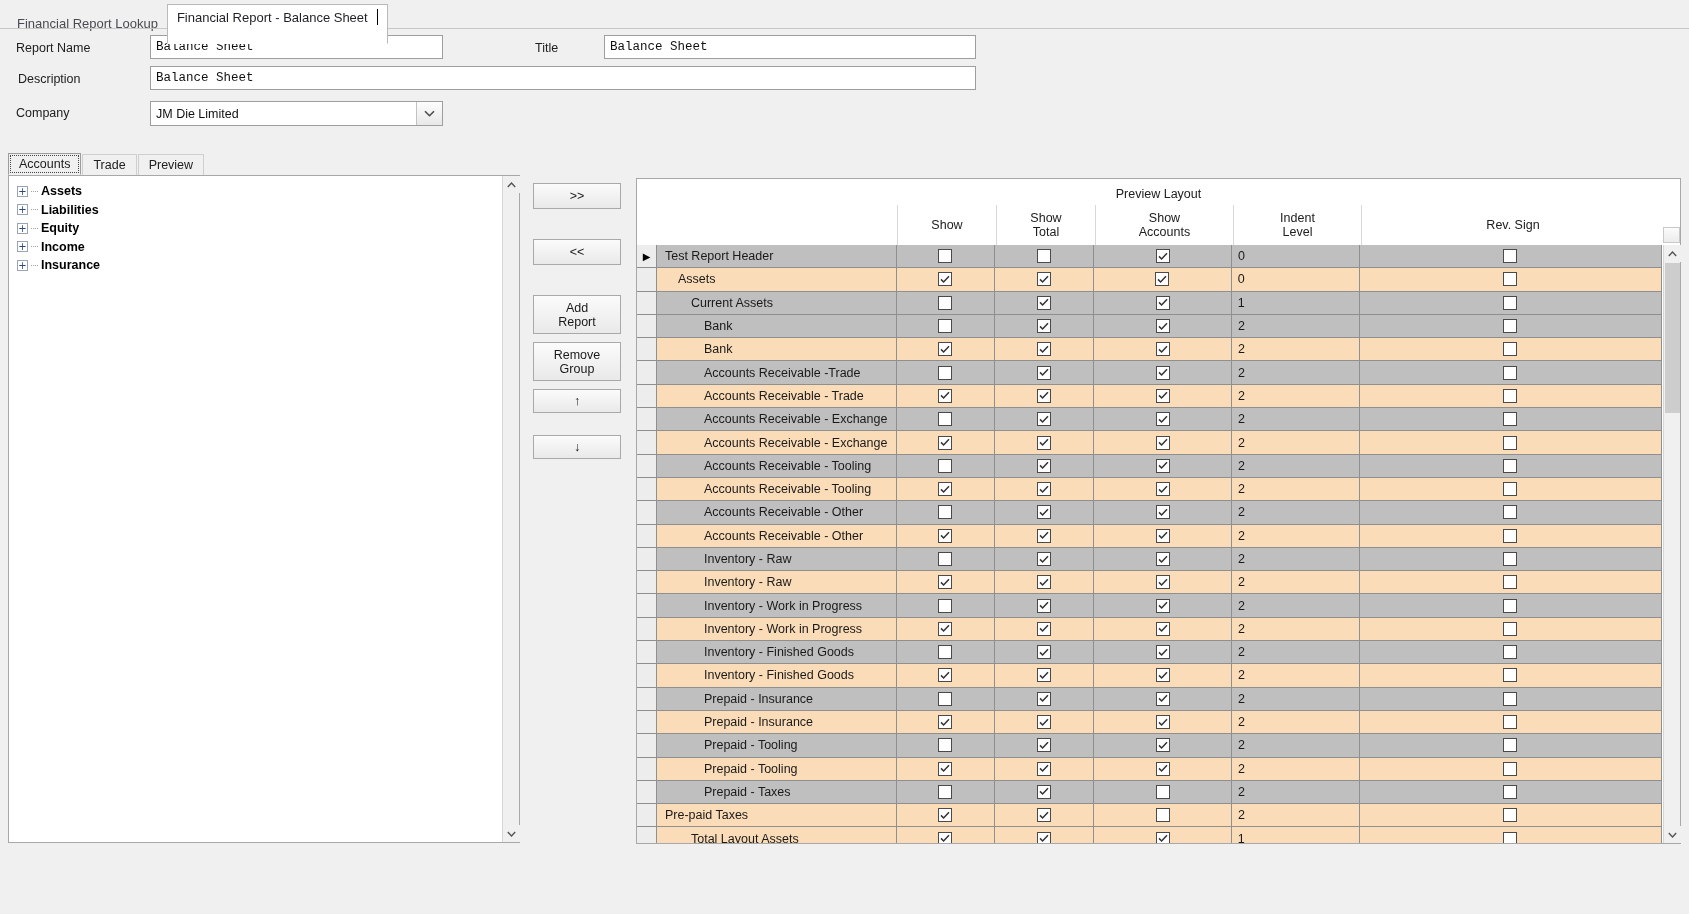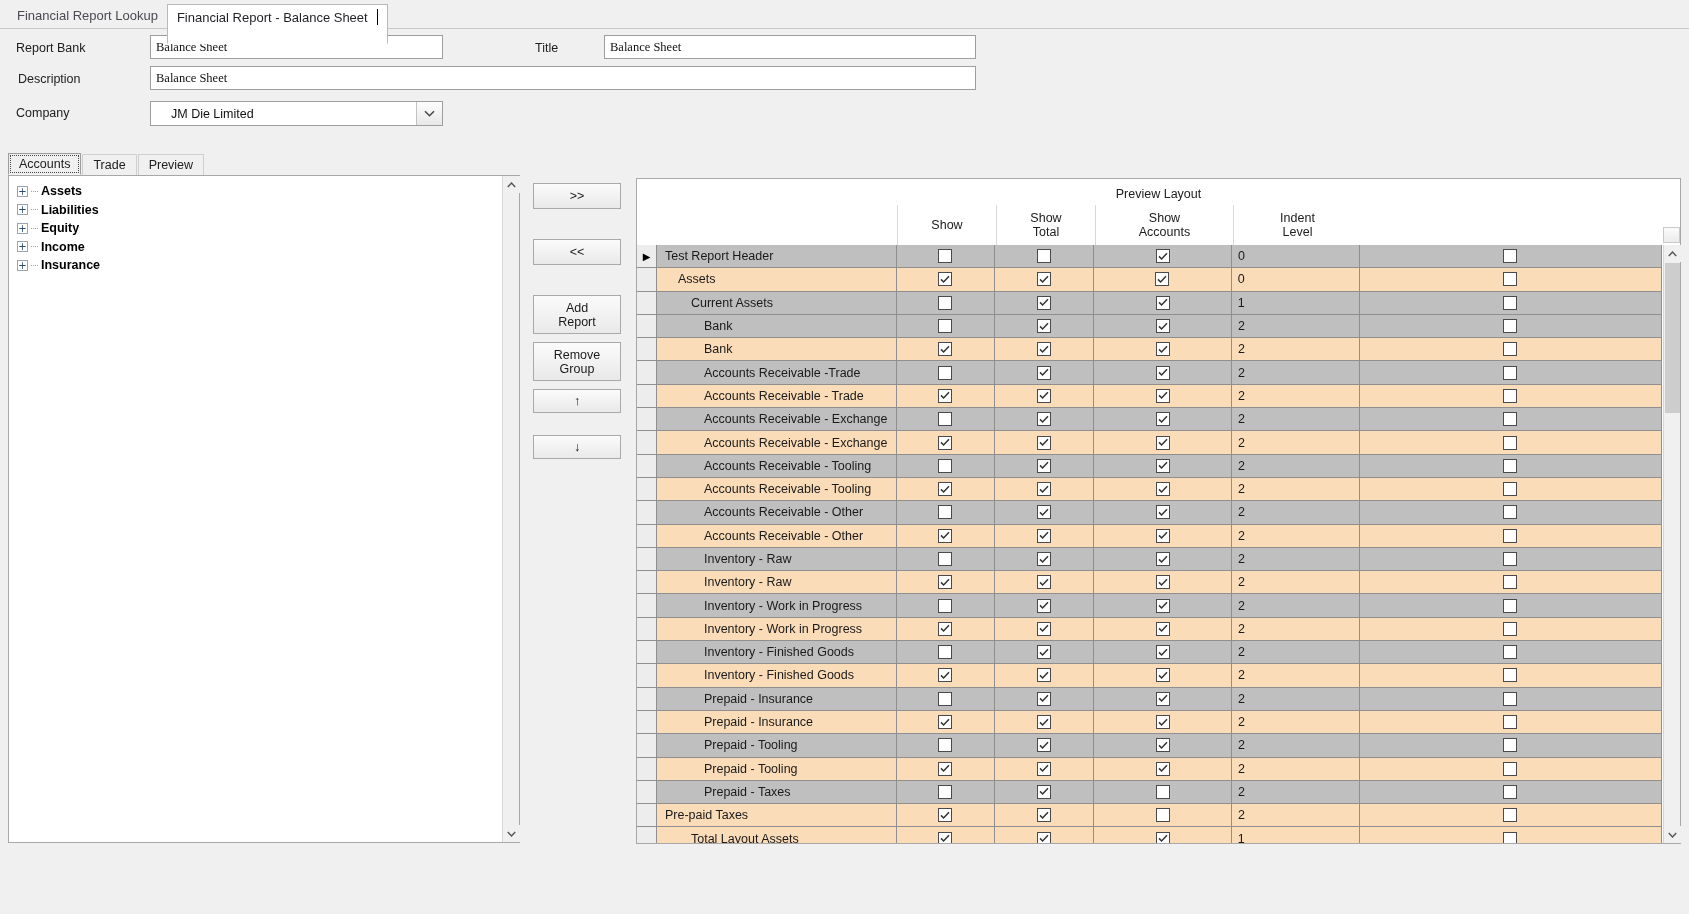--- a/index.html
+++ b/index.html
@@ -17,21 +17,21 @@
   #window-close {
     position:absolute; right:10px; top:4px;
     font-size:19px; font-weight:bold; color:#000;
     line-height:1; cursor:pointer; font-family:"DejaVu Sans", sans-serif;
   }
   
   #tabstrip {
     position:absolute; left:0; top:0; width:1689px; height:29px;
     background:#f0f0f0;
   }
-  #tabstrip .tabs { position:absolute; left:8px; top:4px; display:flex; align-items:flex-start; }
+  #tabstrip .tabs { position:absolute; left:8px; top:4px; display:flex; align-items:center; }
   #tabstrip .tab {
     height:25px; line-height:24px; padding:0 9px;
     font-size:13px; color:#4a4a52; cursor:pointer;
     background:transparent; border:none;
   }
   #tabstrip .tab.active {
     background:#ffffff;
     color:#1f1f25;
     border-top:1px solid #b9b9b9;
     border-left:1px solid #b9b9b9;
@@ -46,29 +46,29 @@
   }
   #tabstrip .underline {
     position:absolute; left:0; top:28px; width:1689px; height:1px; background:#c8c8c8;
   }
   
   #form-header { position:absolute; left:0; top:30px; width:1689px; height:115px; }
   .fld-label { position:absolute; font-size:12.5px; color:#202020; }
   .txtbox {
     position:absolute; background:#fff;
     border:1px solid #9e9e9e;
-    font-family:Liberation Serif, serif;
+    font-family:Liberation Mono, monospace;
     font-size:12.5px; color:#101010;
     padding:0 5px; line-height:22px; height:24px;
     outline:none;
   }
   .combo {
     position:absolute; height:25px; background:#fff;
     border:1px solid #9e9e9e; display:flex; align-items:center;
-    font-size:12.5px; padding-left:20px; color:#101010;
+    font-size:12.5px; padding-left:5px; color:#101010;
   }
   .combo .cb-text { flex:1; }
   .combo .cb-btn {
     width:26px; height:23px; margin-right:0px;
     background:linear-gradient(#fdfdfd,#e8e8e8);
     border-left:1px solid #c2c2c2;
     display:flex; align-items:center; justify-content:center;
     cursor:pointer;
   }
   .combo .cb-btn svg { display:block; }
@@ -192,21 +192,21 @@
     <div class="tab active">
       <span>Financial Report - Balance Sheet</span>
       <span class="tab-caret"></span>
     </div>
   </div>
   <div class="underline"></div>
 </div>
 
 <div id="form-header">
 
-  <div class="fld-label" style="left:16px; top:11px;">Report Bank</div>
+  <div class="fld-label" style="left:16px; top:11px;">Report Name</div>
   <input class="txtbox" style="left: 150px; top: 5px; width: 293px;" value="Balance Sheet">
 
   <div class="fld-label" style="left:535px; top:11px;">Title</div>
   <input class="txtbox" style="left: 604px; top: 5px; width: 372px;" value="Balance Sheet">
 
   <div class="fld-label" style="left:18px; top:42px;">Description</div>
   <input class="txtbox" style="left: 150px; top: 36px; width: 826px;" value="Balance Sheet">
 
   <div class="fld-label" style="left:16px; top:76px;">Company</div>
   <div class="combo" style="left:150px; top:71px; width:293px;">
@@ -303,20 +303,21 @@
     <div class="grid-title">Preview Layout</div>
     <div class="grid-head">
         <div class="gh-cell first" style="width: 260px;"></div>
         <div class="gh-cell" style="width: 99px; white-space: pre-line;">Show</div>
         <div class="gh-cell" style="width: 99px; white-space: pre-line;">Show
 Total</div>
         <div class="gh-cell" style="width: 138px; white-space: pre-line;">Show
 Accounts</div>
         <div class="gh-cell" style="width: 128px; white-space: pre-line;">Indent
 Level</div>
+        <div class="gh-cell" style="width: 303px; white-space: pre-line;">Rev. Sign</div>
       </div>
     <div class="grid-rows">
         <div class="grow gray">
           <div class="gcell rowhdr" style="width: 20px;">▶</div>
           <div class="gcell name" style="width: 240px; padding-left: 8px;">Test Report Header</div>
           <div class="gcell center" style="width: 99px;">
             <span class="cb"></span>
           </div>
           <div class="gcell center" style="width: 99px;">
             <span class="cb"></span>

